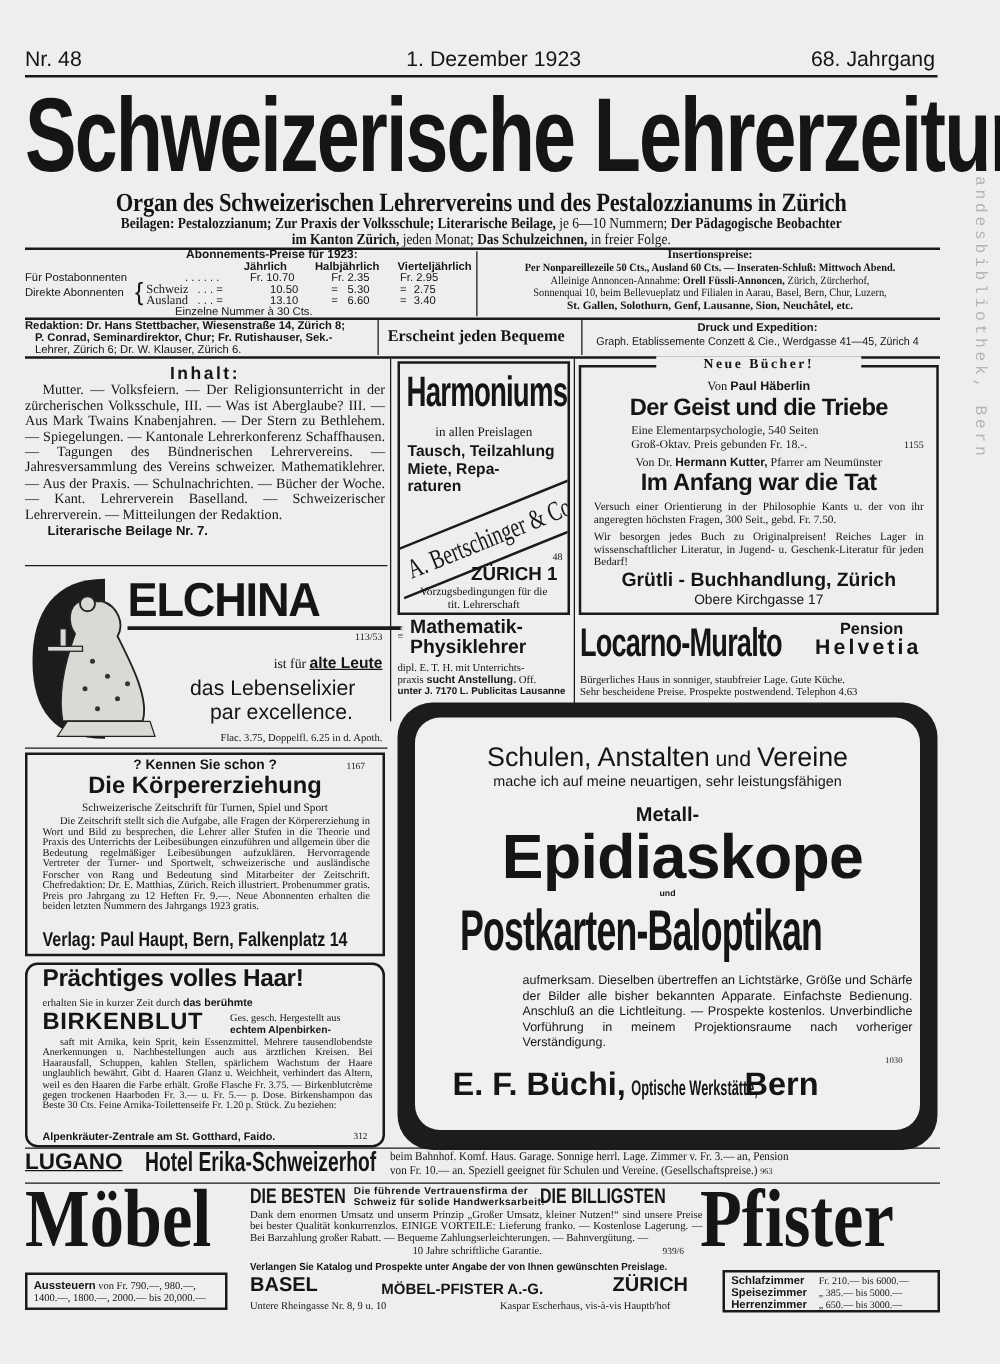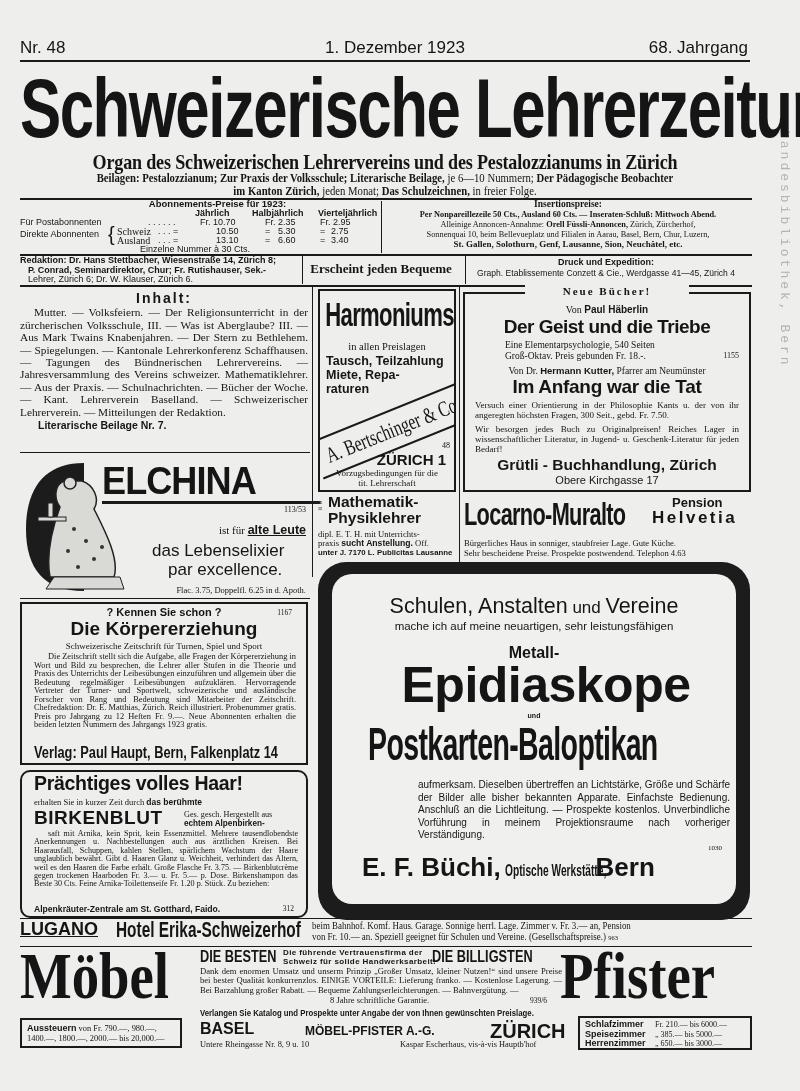--- a/index.html
+++ b/index.html
@@ -290,26 +290,26 @@
   <div class="abs serif b" style="top:-6px;left:0;font-size:66px;line-height:72px;white-space:nowrap;transform:scaleX(0.83);transform-origin:left top;">Möbel</div>
   <div class="abs serif b" style="top:-6px;left:540px;font-size:66px;line-height:72px;white-space:nowrap;transform:scaleX(0.83);transform-origin:left top;">Pfister</div>
 
   <div class="abs sans b" style="top:2px;left:180px;font-size:17px;line-height:18px;white-space:nowrap;transform:scaleX(0.75);transform-origin:left top;">DIE BESTEN</div>
   <div class="abs sans b" style="top:3px;left:263px;font-size:8px;line-height:8.5px;white-space:nowrap;letter-spacing:0.4px;">
     <div>Die führende Vertrauensfirma der</div>
     <div>Schweiz für solide Handwerksarbeit!</div>
   </div>
   <div class="abs sans b" style="top:2px;left:412px;font-size:17px;line-height:18px;white-space:nowrap;transform:scaleX(0.75);transform-origin:left top;">DIE BILLIGSTEN</div>
   <div class="abs just" style="top:21px;left:180px;width:362px;font-size:8.6px;line-height:9.4px;">Dank dem enormen Umsatz und unserm Prinzip „Großer Umsatz, kleiner Nutzen!“ sind unsere Preise bei bester Qualität konkurrenzlos. EINIGE VORTEILE: Lieferung franko. — Kostenlose Lagerung. — Bei Barzahlung großer Rabatt. — Bequeme Zahlungserleichterungen. — Bahnvergütung. —</div>
-  <div class="abs" style="top:49px;left:310px;font-size:8.6px;">8 Jahre schriftliche Garantie.</div>
+  <div class="abs" style="top:49px;left:310px;font-size:8.6px;">10 Jahre schriftliche Garantie.</div>
   <div class="abs" style="top:50px;left:510px;font-size:7.5px;">939/6</div>
   <div class="abs sans b" style="top:63px;left:180px;font-size:8.2px;white-space:nowrap;transform:scaleX(0.95);transform-origin:left top;">Verlangen Sie Katalog und Prospekte unter Angabe der von Ihnen gewünschten Preislage.</div>
   <div class="abs sans b" style="top:74px;left:180px;font-size:16px;">BASEL</div>
   <div class="abs sans b" style="top:78px;left:285px;font-size:12px;">MÖBEL-PFISTER A.-G.</div>
-  <div class="abs sans b" style="top:74px;left:470px;font-size:20px;">ZÜRICH</div>
+  <div class="abs sans b" style="top:74px;left:470px;font-size:16px;">ZÜRICH</div>
   <div class="abs" style="top:94px;left:180px;font-size:8.4px;white-space:nowrap;">Untere Rheingasse Nr. 8, 9 u. 10</div>
   <div class="abs" style="top:94px;left:380px;font-size:8.4px;white-space:nowrap;">Kaspar Escherhaus, vis-à-vis Hauptb'hof</div>
 
   <div class="abs" style="top:72px;left:0;width:162px;height:30px;border:2px solid #1a1a1a;box-sizing:border-box;padding:3px 5px;font-size:8.4px;line-height:10px;white-space:nowrap;">
     <div><b class="sans" style="font-size:9px;">Aussteuern</b><span> von Fr. 790.—, 980.—,</span></div>
     <div>1400.—, 1800.—, 2000.— bis 20,000.—</div>
   </div>
 
   <div class="abs" style="top:70px;left:558px;width:174px;height:34px;border:2px solid #1a1a1a;box-sizing:border-box;padding:2px 5px;font-size:8px;line-height:9.5px;white-space:nowrap;">
     <div><b class="sans" style="display:inline-block;width:70px;font-size:9px;">Schlafzimmer</b><span>Fr. 210.— bis 6000.—</span></div>

